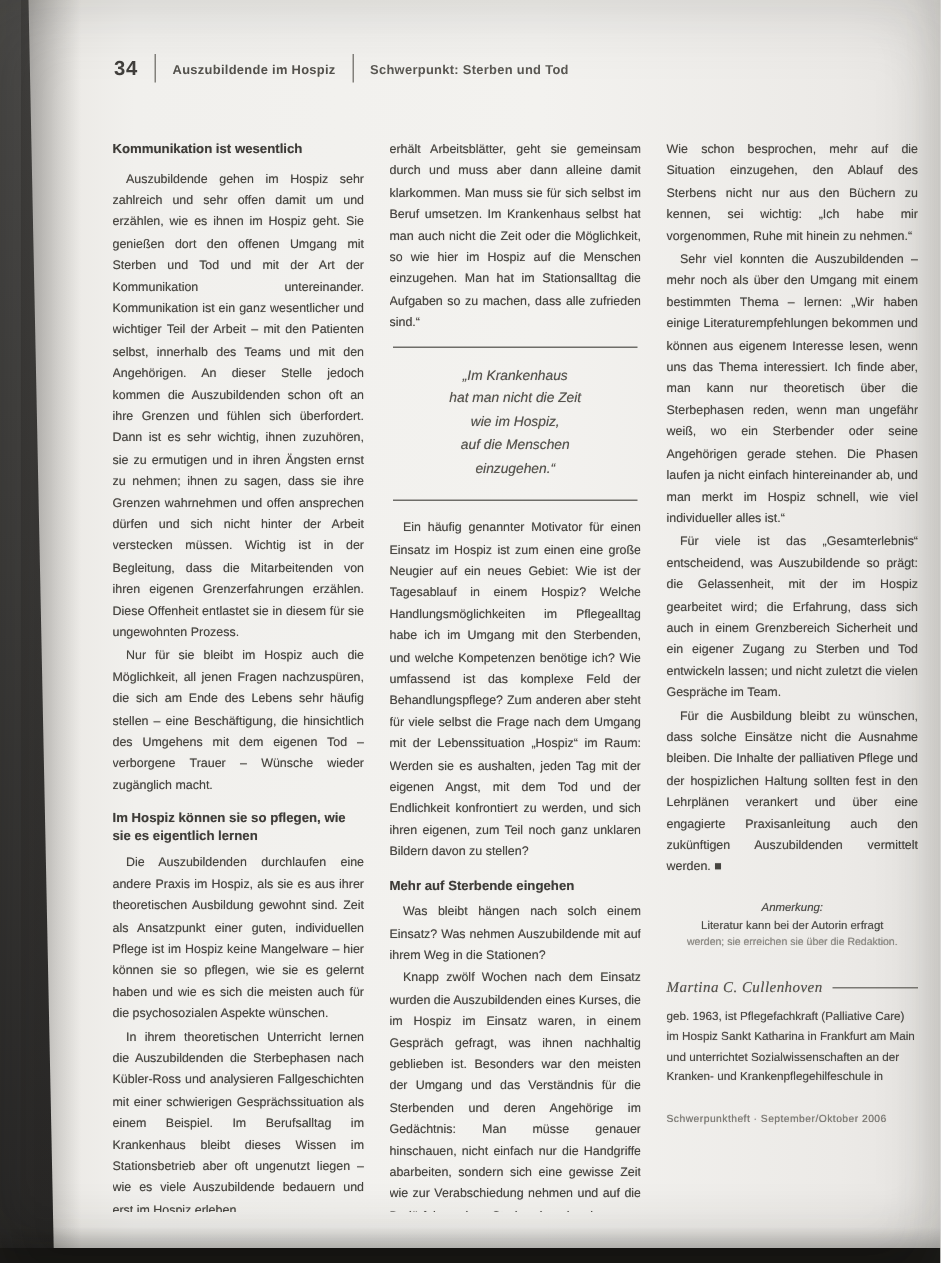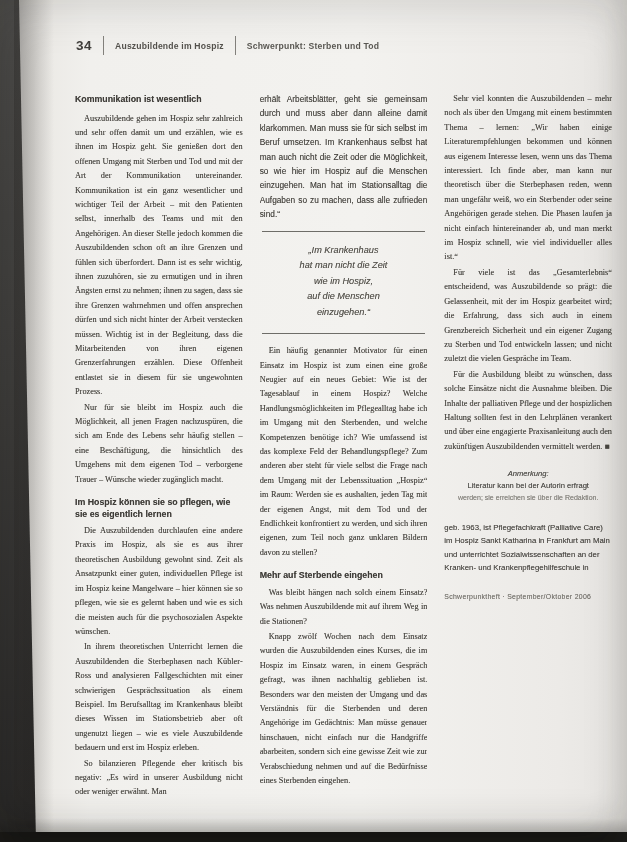--- a/index.html
+++ b/index.html
@@ -24,21 +24,21 @@
   .pagenum{font-size:13.5px;font-weight:bold;color:#413f3c;letter-spacing:.5px;}
   .hdr-sep{width:1px;height:19px;background:#83817c;margin:0 11px;}
   .hdr-label{font-size:8.6px;font-weight:bold;color:#54524d;letter-spacing:.2px;}
   .hdr-label.plain{font-weight:bold;color:#5a5853;}
 
   .columns{position:absolute;left:75px;top:92px;width:537px;height:716px;display:flex;gap:17px;}
   .col{flex:1 1 0;height:716px;overflow:hidden;color:#474540;
     font-size:8.3px;line-height:14.4px;text-align:justify;
     text-shadow:0 0 .5px rgba(72,70,64,.55);}
   .col p{margin:0;}
-  .col p.indent{text-indent:9px;font-family:Liberation Serif, serif;}
+  .col p.indent{text-indent:9px;}
   .col p + p{margin-top:1px;}
   h3.subhead{font-size:8.8px;line-height:11.5px;font-weight:bold;color:#3e3c38;
     margin:10px 0 4px;text-align:left;}
   h3.subhead.first{margin-top:2px;margin-bottom:6px;}
 
   .quote{margin:9px 2px 10px;padding:11px 4px 13px;
     border-top:1px solid #6e6d68;border-bottom:1px solid #6e6d68;
     text-align:center;font-style:italic;font-size:9.2px;line-height:15.5px;
     color:#55534d;white-space:pre-line;}
 
@@ -93,31 +93,36 @@
 wie im Hospiz,
 auf die Menschen
 einzugehen.“</div>
         <p class="indent">Ein häufig genannter Motivator für einen Einsatz im Hospiz ist zum einen eine große Neugier auf ein neues Gebiet: Wie ist der Tagesablauf in einem Hospiz? Welche Handlungsmöglichkeiten im Pflegealltag habe ich im Umgang mit den Sterbenden, und welche Kompetenzen benötige ich? Wie umfassend ist das komplexe Feld der Behandlungspflege? Zum anderen aber steht für viele selbst die Frage nach dem Umgang mit der Lebenssituation „Hospiz“ im Raum: Werden sie es aushalten, jeden Tag mit der eigenen Angst, mit dem Tod und der Endlichkeit konfrontiert zu werden, und sich ihren eigenen, zum Teil noch ganz unklaren Bildern davon zu stellen?</p>
         <h3 class="subhead">Mehr auf Sterbende eingehen</h3>
         <p class="indent">Was bleibt hängen nach solch einem Einsatz? Was nehmen Auszubildende mit auf ihrem Weg in die Stationen?</p>
         <p class="indent">Knapp zwölf Wochen nach dem Einsatz wurden die Auszubildenden eines Kurses, die im Hospiz im Einsatz waren, in einem Gespräch gefragt, was ihnen nachhaltig geblieben ist. Besonders war den meisten der Umgang und das Verständnis für die Sterbenden und deren Angehörige im Gedächtnis: Man müsse genauer hinschauen, nicht einfach nur die Handgriffe abarbeiten, sondern sich eine gewisse Zeit wie zur Verabschiedung nehmen und auf die Bedürfnisse eines Sterbenden eingehen.</p>
       </div>
 
       <div class="col">
+        <p>Wie schon besprochen, mehr auf die Situation einzugehen, den Ablauf des Sterbens nicht nur aus den Büchern zu kennen, sei wichtig: „Ich habe mir vorgenommen, Ruhe mit hinein zu nehmen.“</p>
         <p class="indent">Sehr viel konnten die Auszubildenden – mehr noch als über den Umgang mit einem bestimmten Thema – lernen: „Wir haben einige Literaturempfehlungen bekommen und können aus eigenem Interesse lesen, wenn uns das Thema interessiert. Ich finde aber, man kann nur theoretisch über die Sterbephasen reden, wenn man ungefähr weiß, wo ein Sterbender oder seine Angehörigen gerade stehen. Die Phasen laufen ja nicht einfach hintereinander ab, und man merkt im Hospiz schnell, wie viel individueller alles ist.“</p>
         <p class="indent">Für viele ist das „Gesamterlebnis“ entscheidend, was Auszubildende so prägt: die Gelassenheit, mit der im Hospiz gearbeitet wird; die Erfahrung, dass sich auch in einem Grenzbereich Sicherheit und ein eigener Zugang zu Sterben und Tod entwickeln lassen; und nicht zuletzt die vielen Gespräche im Team.</p>
         <p class="indent">Für die Ausbildung bleibt zu wünschen, dass solche Einsätze nicht die Ausnahme bleiben. Die Inhalte der palliativen Pflege und der hospizlichen Haltung sollten fest in den Lehrplänen verankert und über eine engagierte Praxisanleitung auch den zukünftigen Auszubildenden vermittelt werden. ■</p>
 
         <div class="note">
           <div class="n-label">Anmerkung:</div>
           <div>Literatur kann bei der Autorin erfragt</div>
           <div class="n-light">werden; sie erreichen sie über die Redaktion.</div>
         </div>
 
         <div class="author">
+          <div class="author-name-row">
+            <span class="author-name">Martina C. Cullenhoven</span>
+            <span class="author-rule"></span>
+          </div>
           <div class="author-bio">geb. 1963, ist Pflegefachkraft (Palliative Care) im Hospiz Sankt Katharina in Frankfurt am Main und unterrichtet Sozialwissenschaften an der Kranken- und Krankenpflegehilfeschule in</div>
         </div>
 
         <div class="footer-line">Schwerpunktheft · September/Oktober 2006</div>
       </div>
 
     </div>
   </div>
 
   <div class="bottom-shadow"></div>

